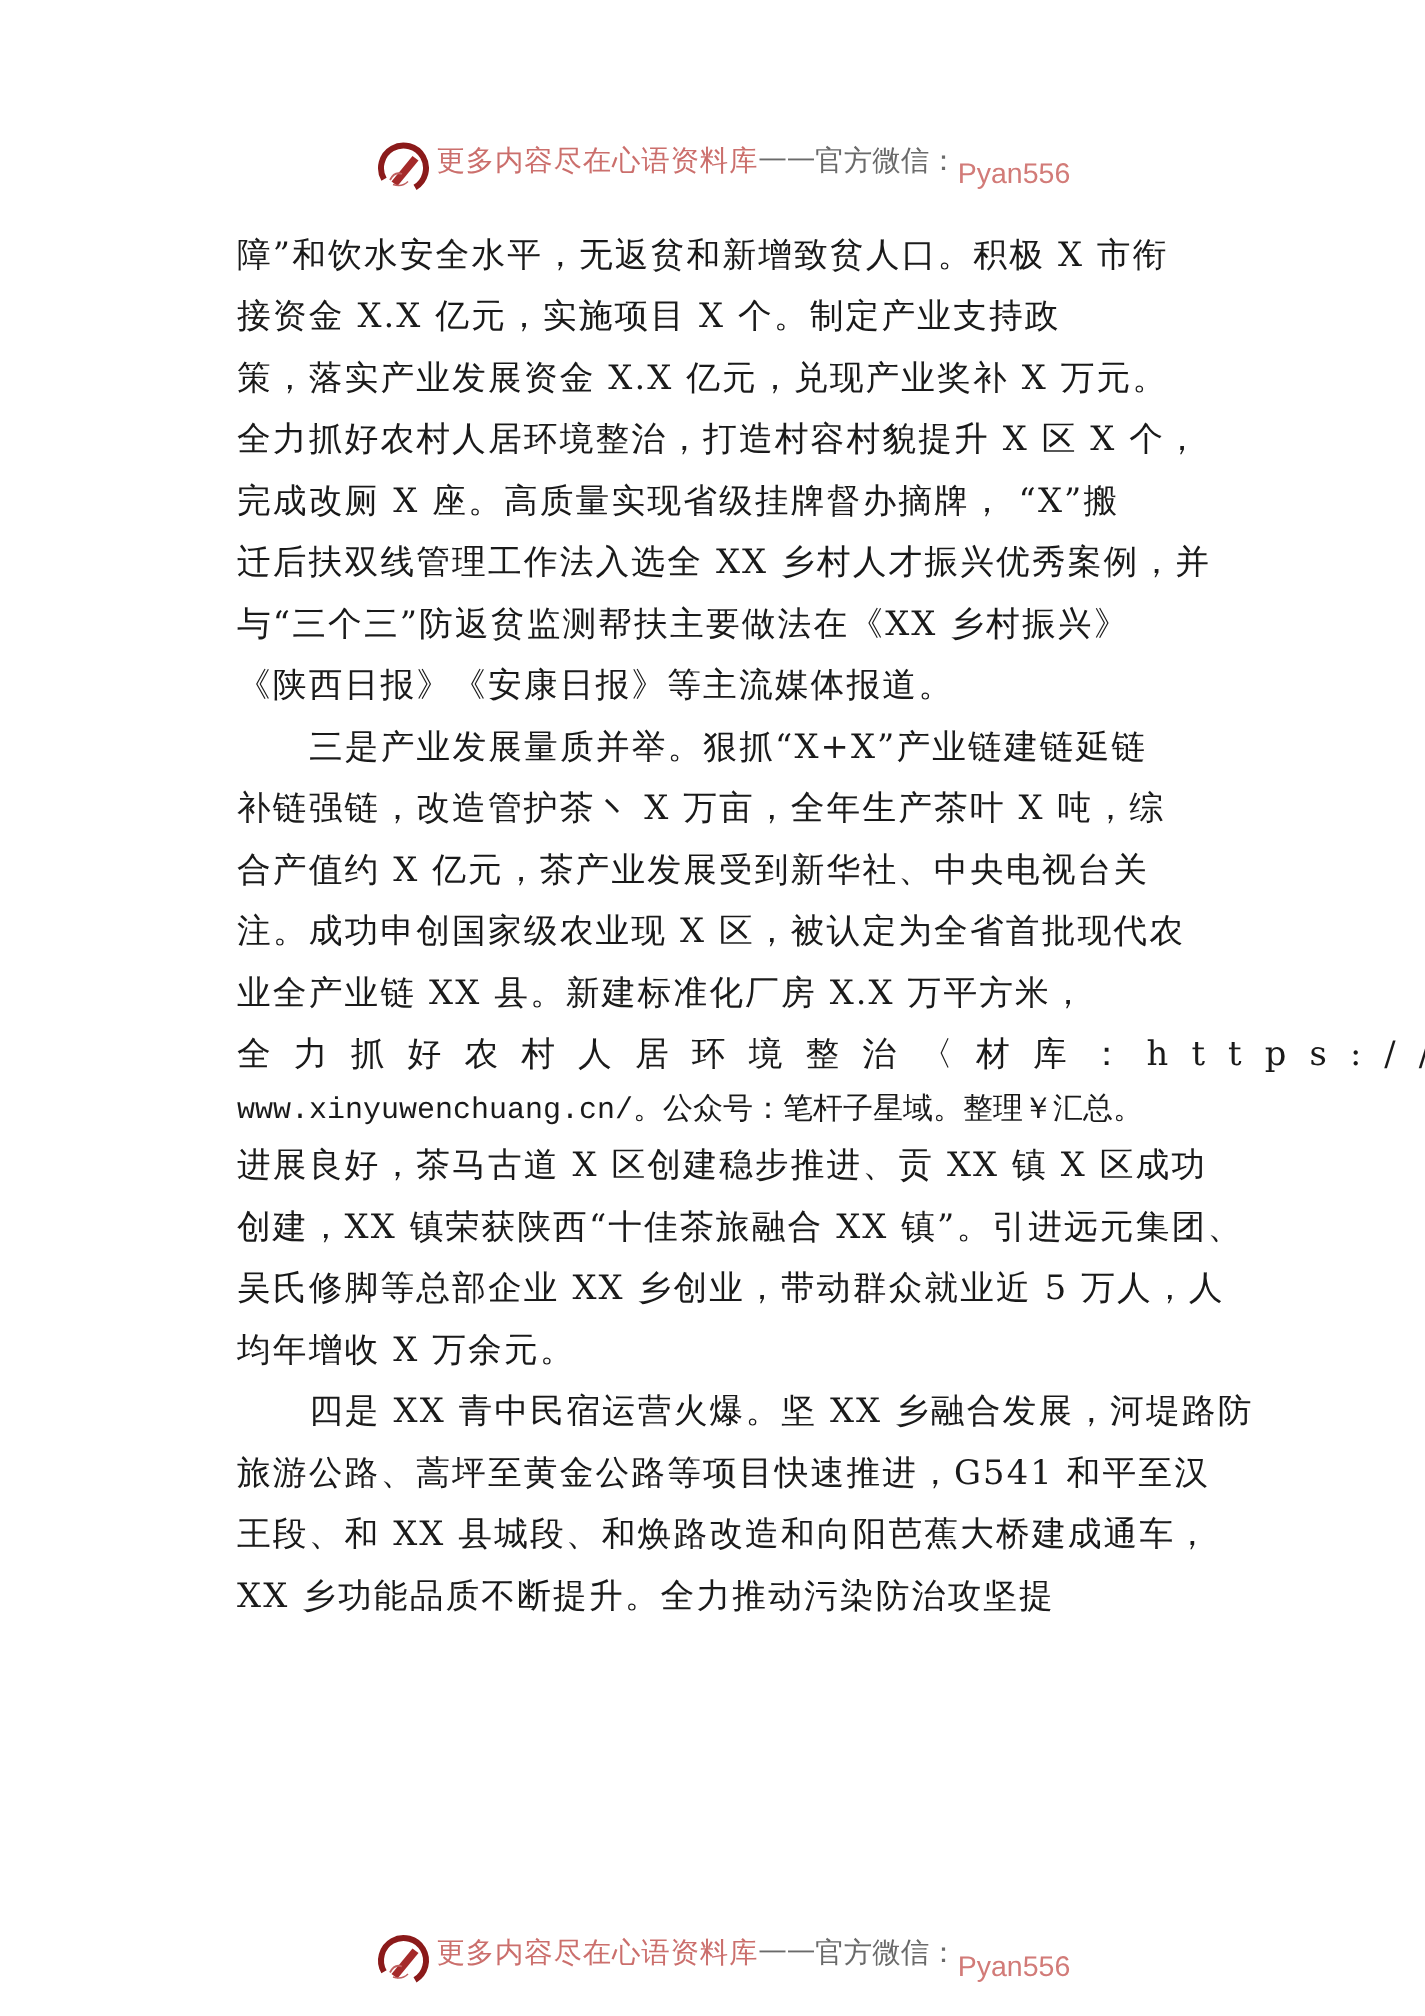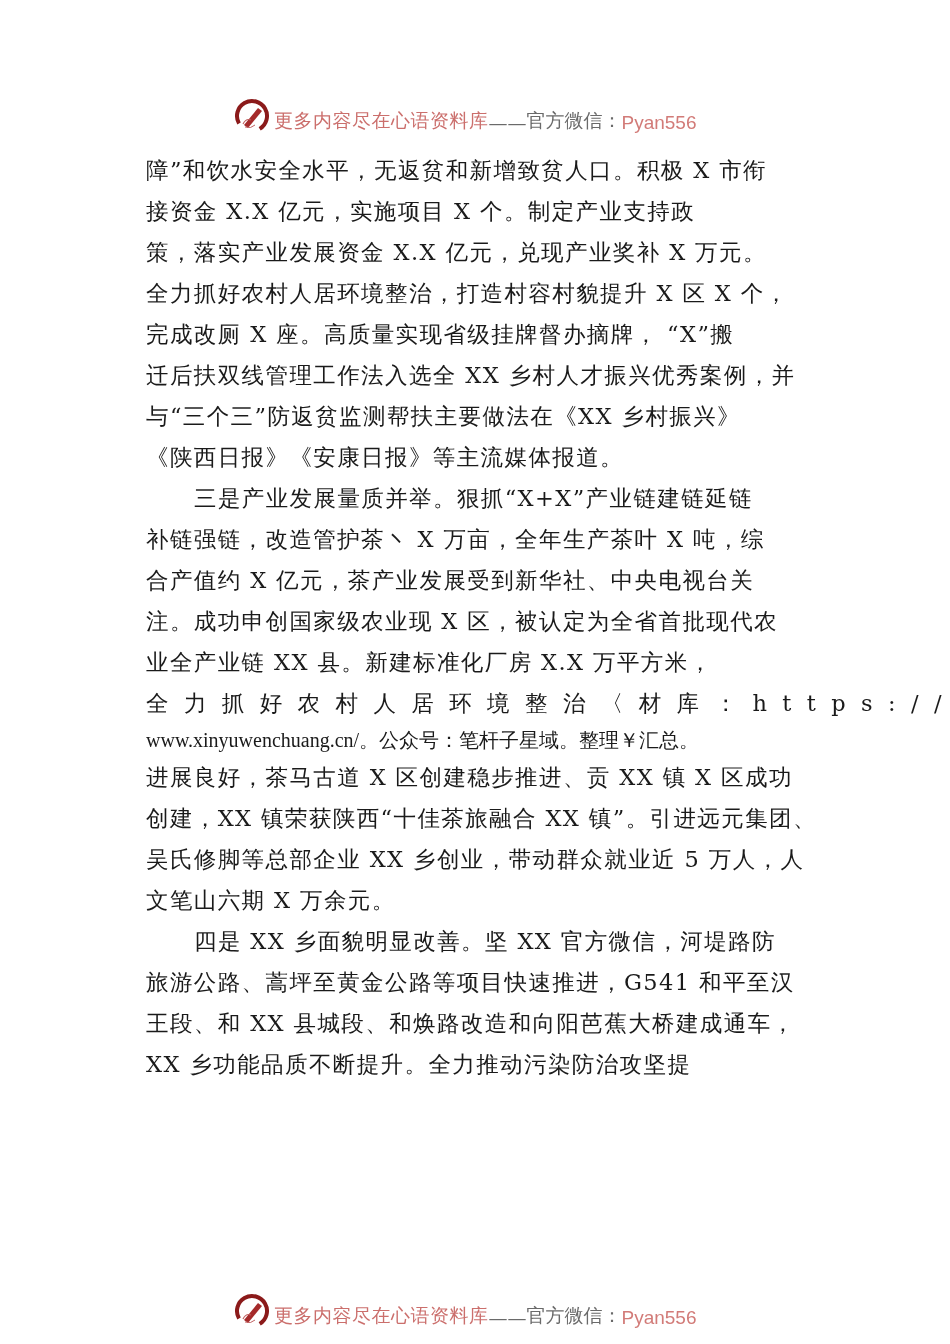--- a/index.html
+++ b/index.html
@@ -1,29 +1,29 @@
 <!DOCTYPE html>
 <html><head>
 <meta charset="utf-8">
 <style>
   html, body { margin:0; padding:0; background:#ffffff; }
   body { width:950px; height:1344px; position:relative; overflow:hidden;
          font-family:"DejaVu Serif","Liberation Serif",serif; color:#1a1a1a; }
-  .banner { position:absolute; left:234px; height:40px; display:flex; align-items:flex-end; white-space:nowrap; }
+  .banner { position:absolute; left:251px; height:40px; display:flex; align-items:flex-start; white-space:nowrap; }
   .banner.top { top:94px; }
   .banner.bottom { top:1289px; }
   .logo { width:36px; height:36px; margin-right:4px; }
   .b-red { color:#c0504d; opacity:0.82; font-size:19px; font-family:"DejaVu Serif",serif; letter-spacing:0.5px; }
   .b-gray { color:#6a6a6a; font-size:19px; font-family:"DejaVu Serif",serif; }
   .b-id { color:#d27b78; font-size:19px; font-family:"Liberation Sans",sans-serif;margin-top:12px; }
   .body-text { position:absolute; left:146px; top:150px; width:690px; }
-  .line { height:41px; line-height:41px; font-size:22.5px; white-space:nowrap; letter-spacing:1.4px; }
+  .line { height:41px; line-height:41px; font-size:22.5px; white-space:nowrap; letter-spacing:1.4px;margin-left:12px; }
   .line.indent { padding-left:48px; }
   .line.spaced { letter-spacing:15.4px; }
-  .line.mono { font-family:Liberation Serif, serif; font-size:20px; letter-spacing:0px; }
+  .line.mono { font-family:Liberation Mono, monospace; font-size:20px; letter-spacing:0px; }
   .line.short { height:33px; line-height:33px; }
 </style>
 </head>
 <body>
 
 <div class="banner top">
   <svg class="logo" viewBox="0 0 36 36">
     <circle cx="18" cy="18" r="15" fill="none" stroke="#8b1a1a" stroke-width="4" stroke-dasharray="70 30" transform="rotate(150 18 18)"></circle>
     <path d="M10 27 L24 10 L28 13 L14 30 Z" fill="#a52a2a"></path>
     <path d="M9 26 q3 -6 8 -4" fill="none" stroke="#c06060" stroke-width="1.2"></path>
@@ -47,22 +47,22 @@
   <div class="line indent">三是产业发展量质并举。狠抓“X+X”产业链建链延链</div>
   <div class="line">补链强链，改造管护茶㇔ X 万亩，全年生产茶叶 X 吨，综</div>
   <div class="line">合产值约 X 亿元，茶产业发展受到新华社、中央电视台关</div>
   <div class="line">注。成功申创国家级农业现 X 区，被认定为全省首批现代农</div>
   <div class="line">业全产业链 XX 县。新建标准化厂房 X.X 万平方米，</div>
   <div class="line spaced">全力抓好农村人居环境整治〈材库：https://</div>
   <div class="line mono short">www.xinyuwenchuang.cn/。公众号：笔杆子星域。整理￥汇总。</div>
   <div class="line">进展良好，茶马古道 X 区创建稳步推进、贡 XX 镇 X 区成功</div>
   <div class="line">创建，XX 镇荣获陕西“十佳茶旅融合 XX 镇”。引进远元集团、</div>
   <div class="line">吴氏修脚等总部企业 XX 乡创业，带动群众就业近 5 万人，人</div>
-  <div class="line">文笔山六期 X 万余元。</div>
-  <div class="line indent">四是 XX 乡面貌明显改善。坚 XX 官方微信，河堤路防</div>
+  <div class="line">均年增收 X 万余元。</div>
+  <div class="line indent">四是 XX 青中民宿运营火爆。坚 XX 乡融合发展，河堤路防</div>
   <div class="line">旅游公路、蒿坪至黄金公路等项目快速推进，G541 和平至汉</div>
   <div class="line">王段、和 XX 县城段、和焕路改造和向阳芭蕉大桥建成通车，</div>
   <div class="line">XX 乡功能品质不断提升。全力推动污染防治攻坚提</div>
 </div>
 
 <div class="banner bottom">
   <svg class="logo" viewBox="0 0 36 36">
     <circle cx="18" cy="18" r="15" fill="none" stroke="#8b1a1a" stroke-width="4" stroke-dasharray="70 30" transform="rotate(150 18 18)"></circle>
     <path d="M10 27 L24 10 L28 13 L14 30 Z" fill="#a52a2a"></path>
     <path d="M9 26 q3 -6 8 -4" fill="none" stroke="#c06060" stroke-width="1.2"></path>

